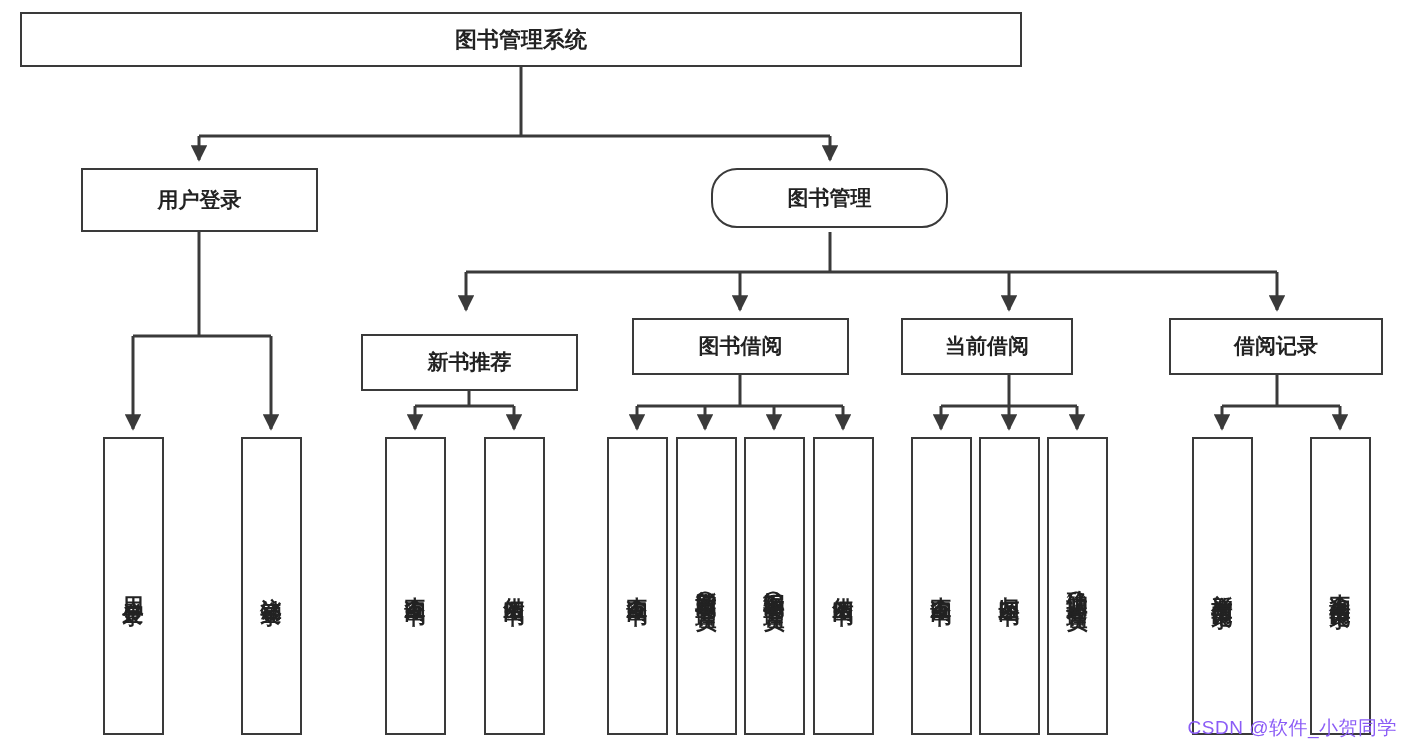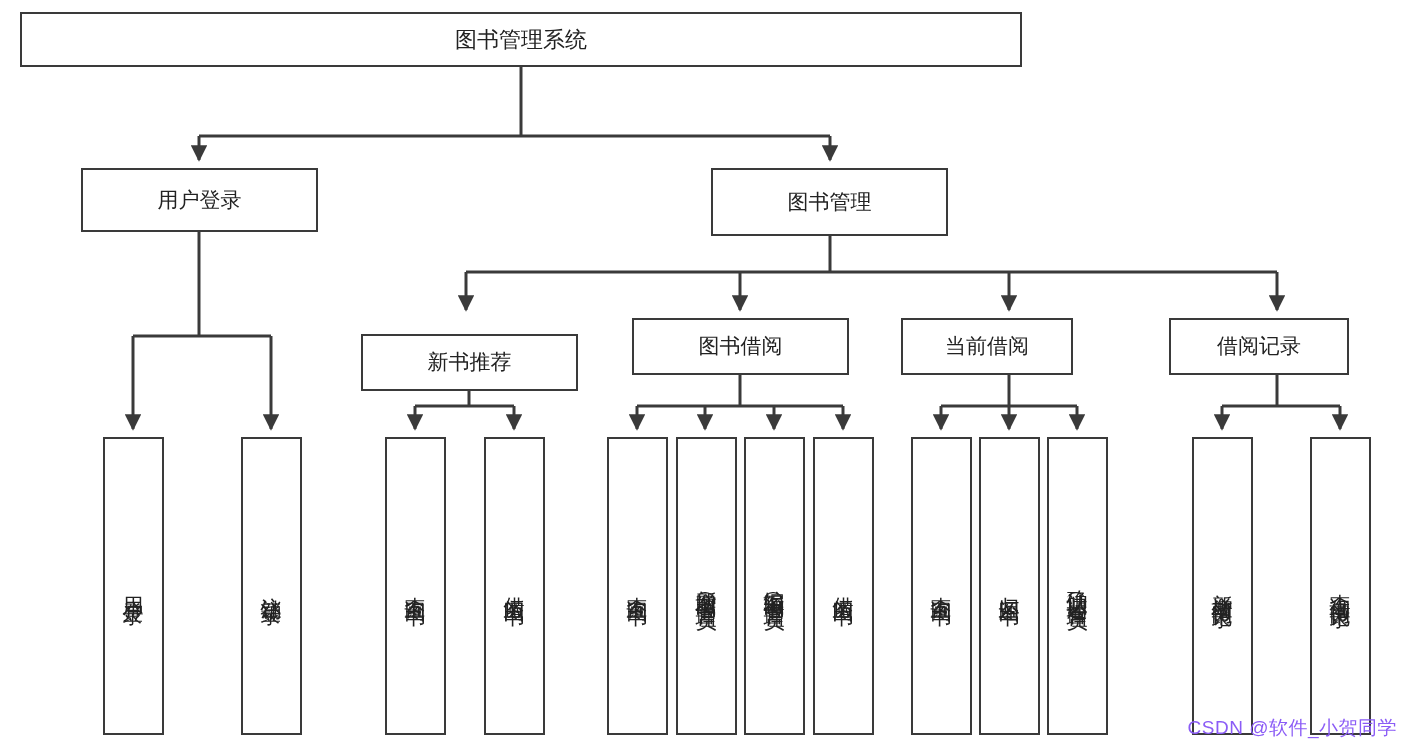--- a/index.html
+++ b/index.html
@@ -33,20 +33,21 @@
     border: 2px solid #3a3a3a;
     display: flex;
     align-items: center;
     justify-content: center;
     z-index: 2;
   }
   .node .label {
     color: #222222;
     text-align: left;
     line-height: 1.05;
+    font-weight: bold;
   }
   
   .node.h .label {
     font-size: 21px;
   }
   .node.root .label {
     font-size: 22px;
   }
   
   .node.v {
@@ -129,37 +130,37 @@
   </svg>
 
   <div class="node h root" style="left:20px; top:12px; width:1002px; height:55px;">
     <span class="label">图书管理系统</span>
   </div>
 
   <div class="node h" style="left:81px; top:168px; width:237px; height:64px;">
     <span class="label">用户登录</span>
   </div>
 
-  <div class="node h" style="left:711px; top:168px; width:237px; height:68px;">
+  <div class="node h" style="left:711px; top:168px; width:237px; height:60px;border-radius:26px;">
     <span class="label">图书管理</span>
   </div>
 
   <div class="node h" style="left:361px; top:318px; width:217px; height:57px;margin-top:16px;">
     <span class="label">新书推荐</span>
   </div>
 
   <div class="node h" style="left:632px; top:318px; width:217px; height:57px;">
     <span class="label">图书借阅</span>
   </div>
 
   <div class="node h" style="left:901px; top:318px; width:172px; height:57px;">
     <span class="label">当前借阅</span>
   </div>
 
-  <div class="node h" style="left:1169px; top:318px; width:180px; height:57px;">
+  <div class="node h" style="left:1169px; top:318px; width:214px; height:57px;">
     <span class="label">借阅记录</span>
   </div>
 
   <div class="node v" style="left:103px; top:437px; width:61px; height:298px;">
     <span class="label">用户登录</span>
   </div>
 
   <div class="node v" style="left:241px; top:437px; width:61px; height:298px;">
     <span class="label">注销登录</span>
   </div>

